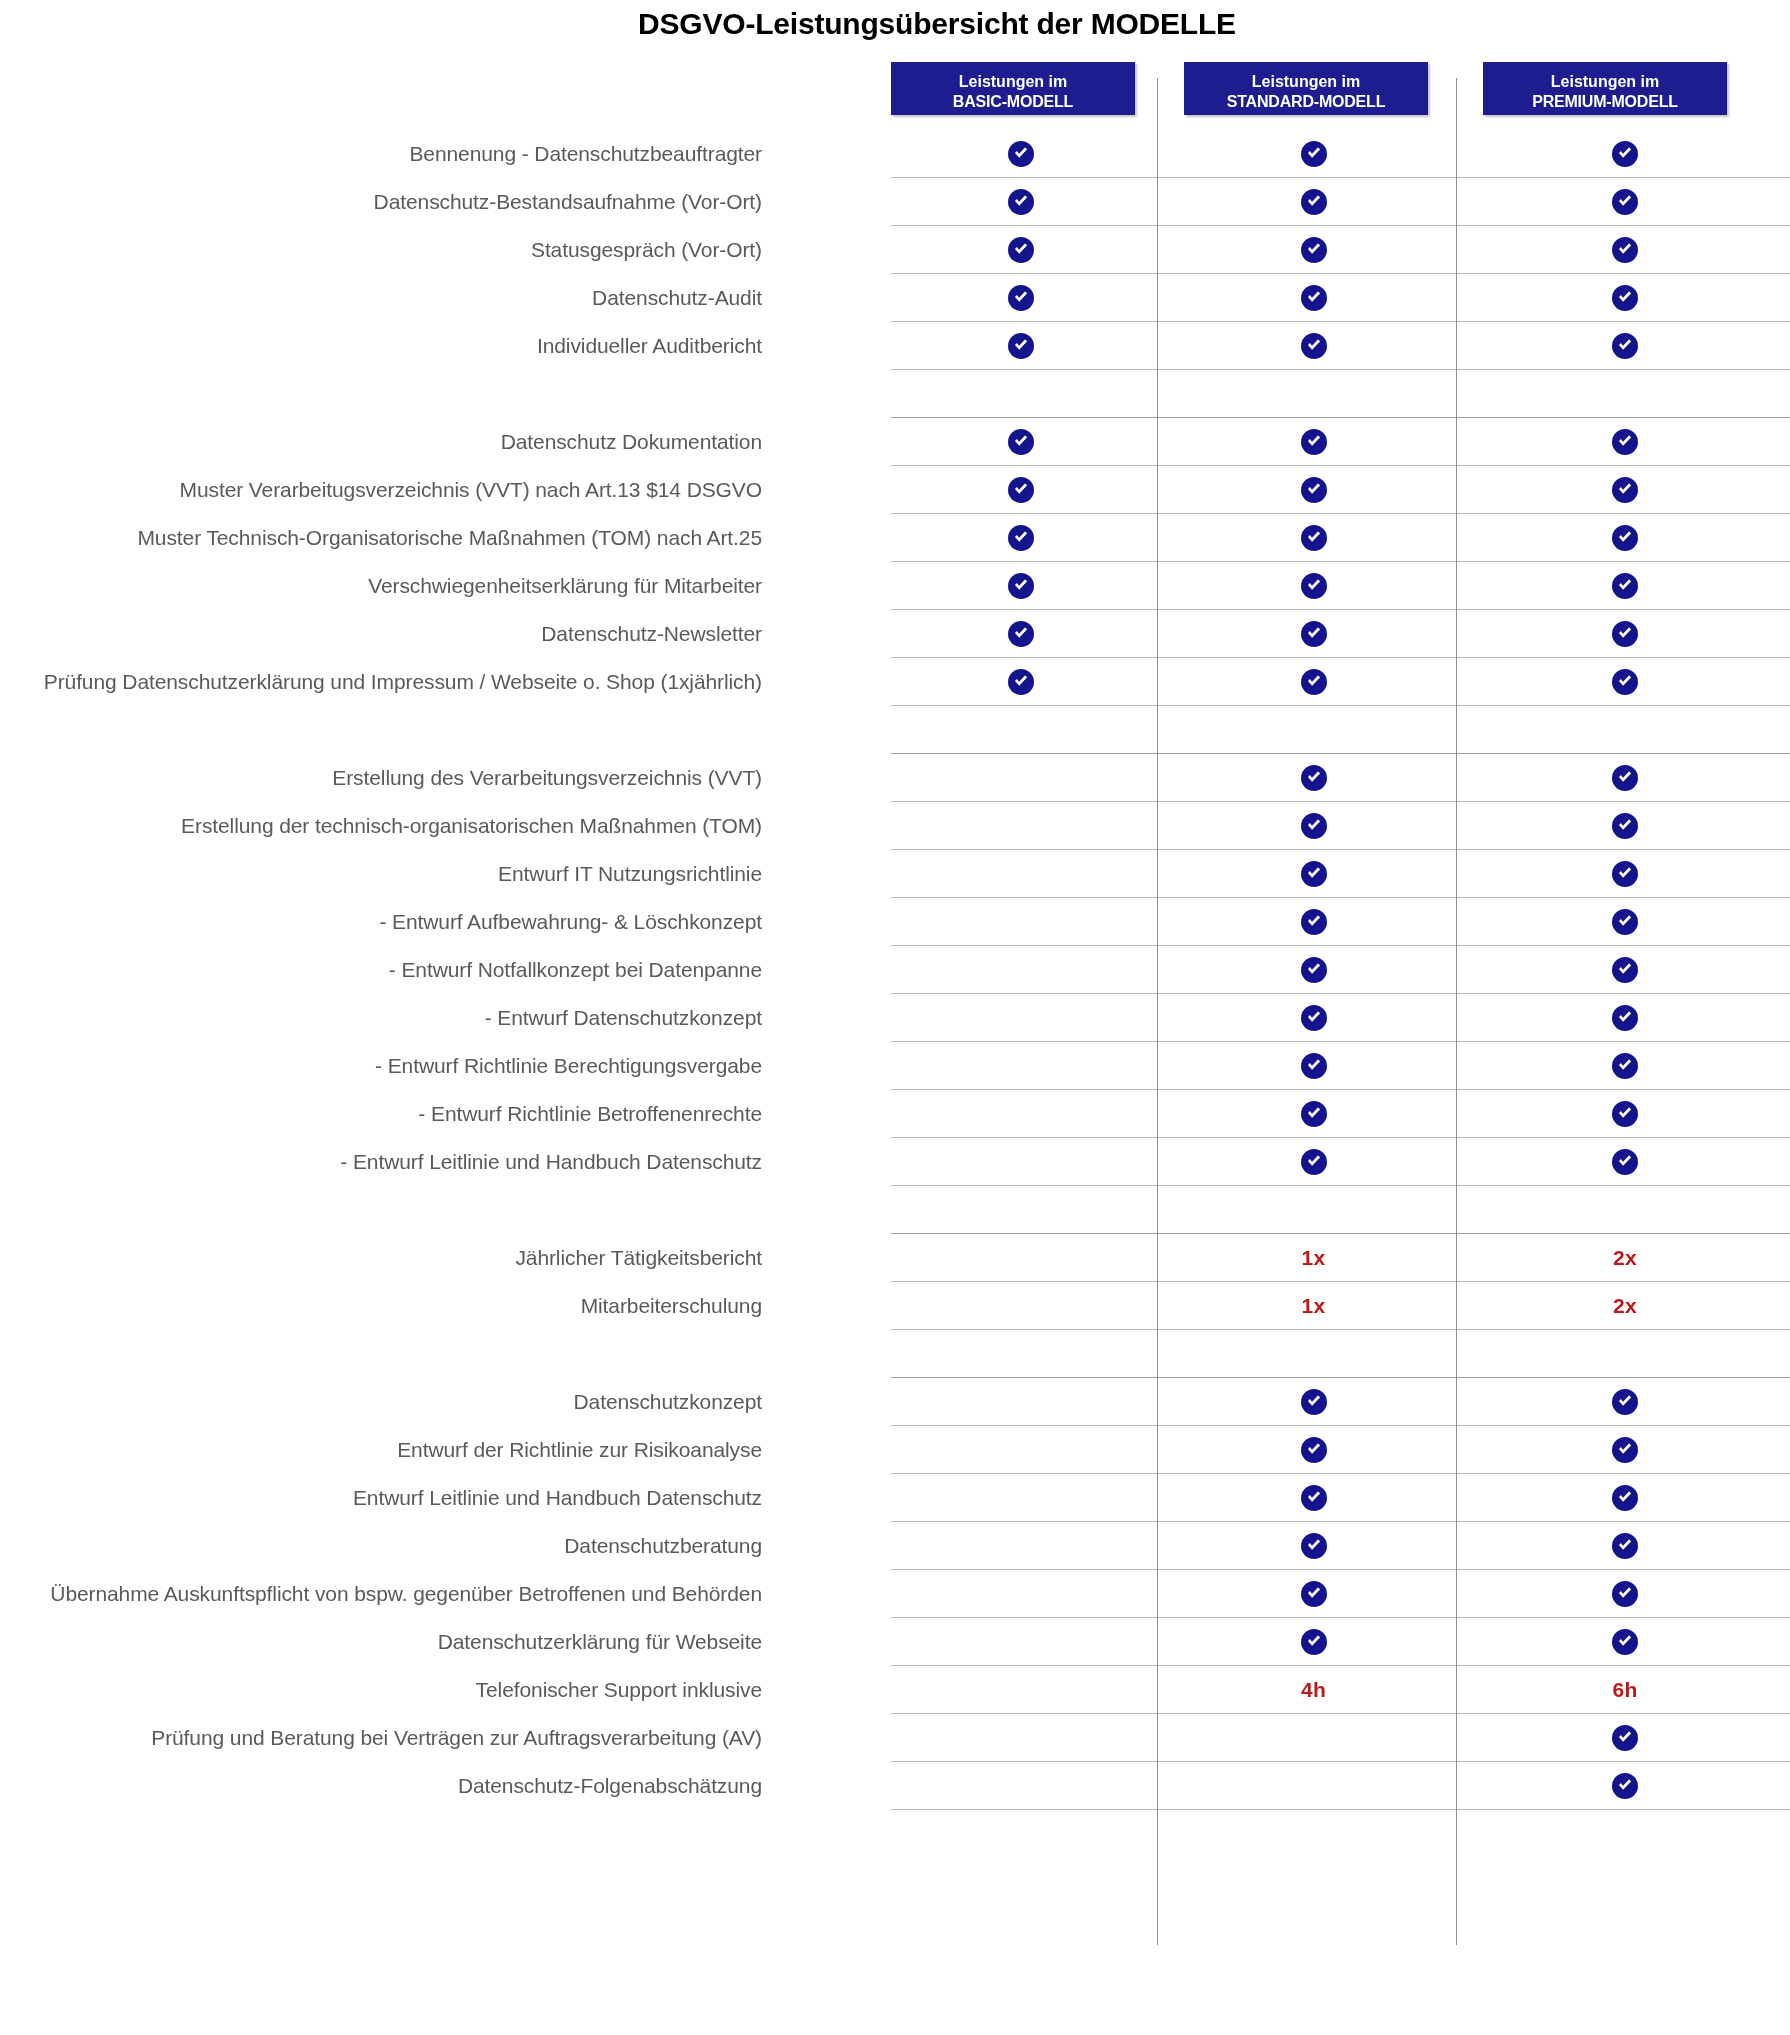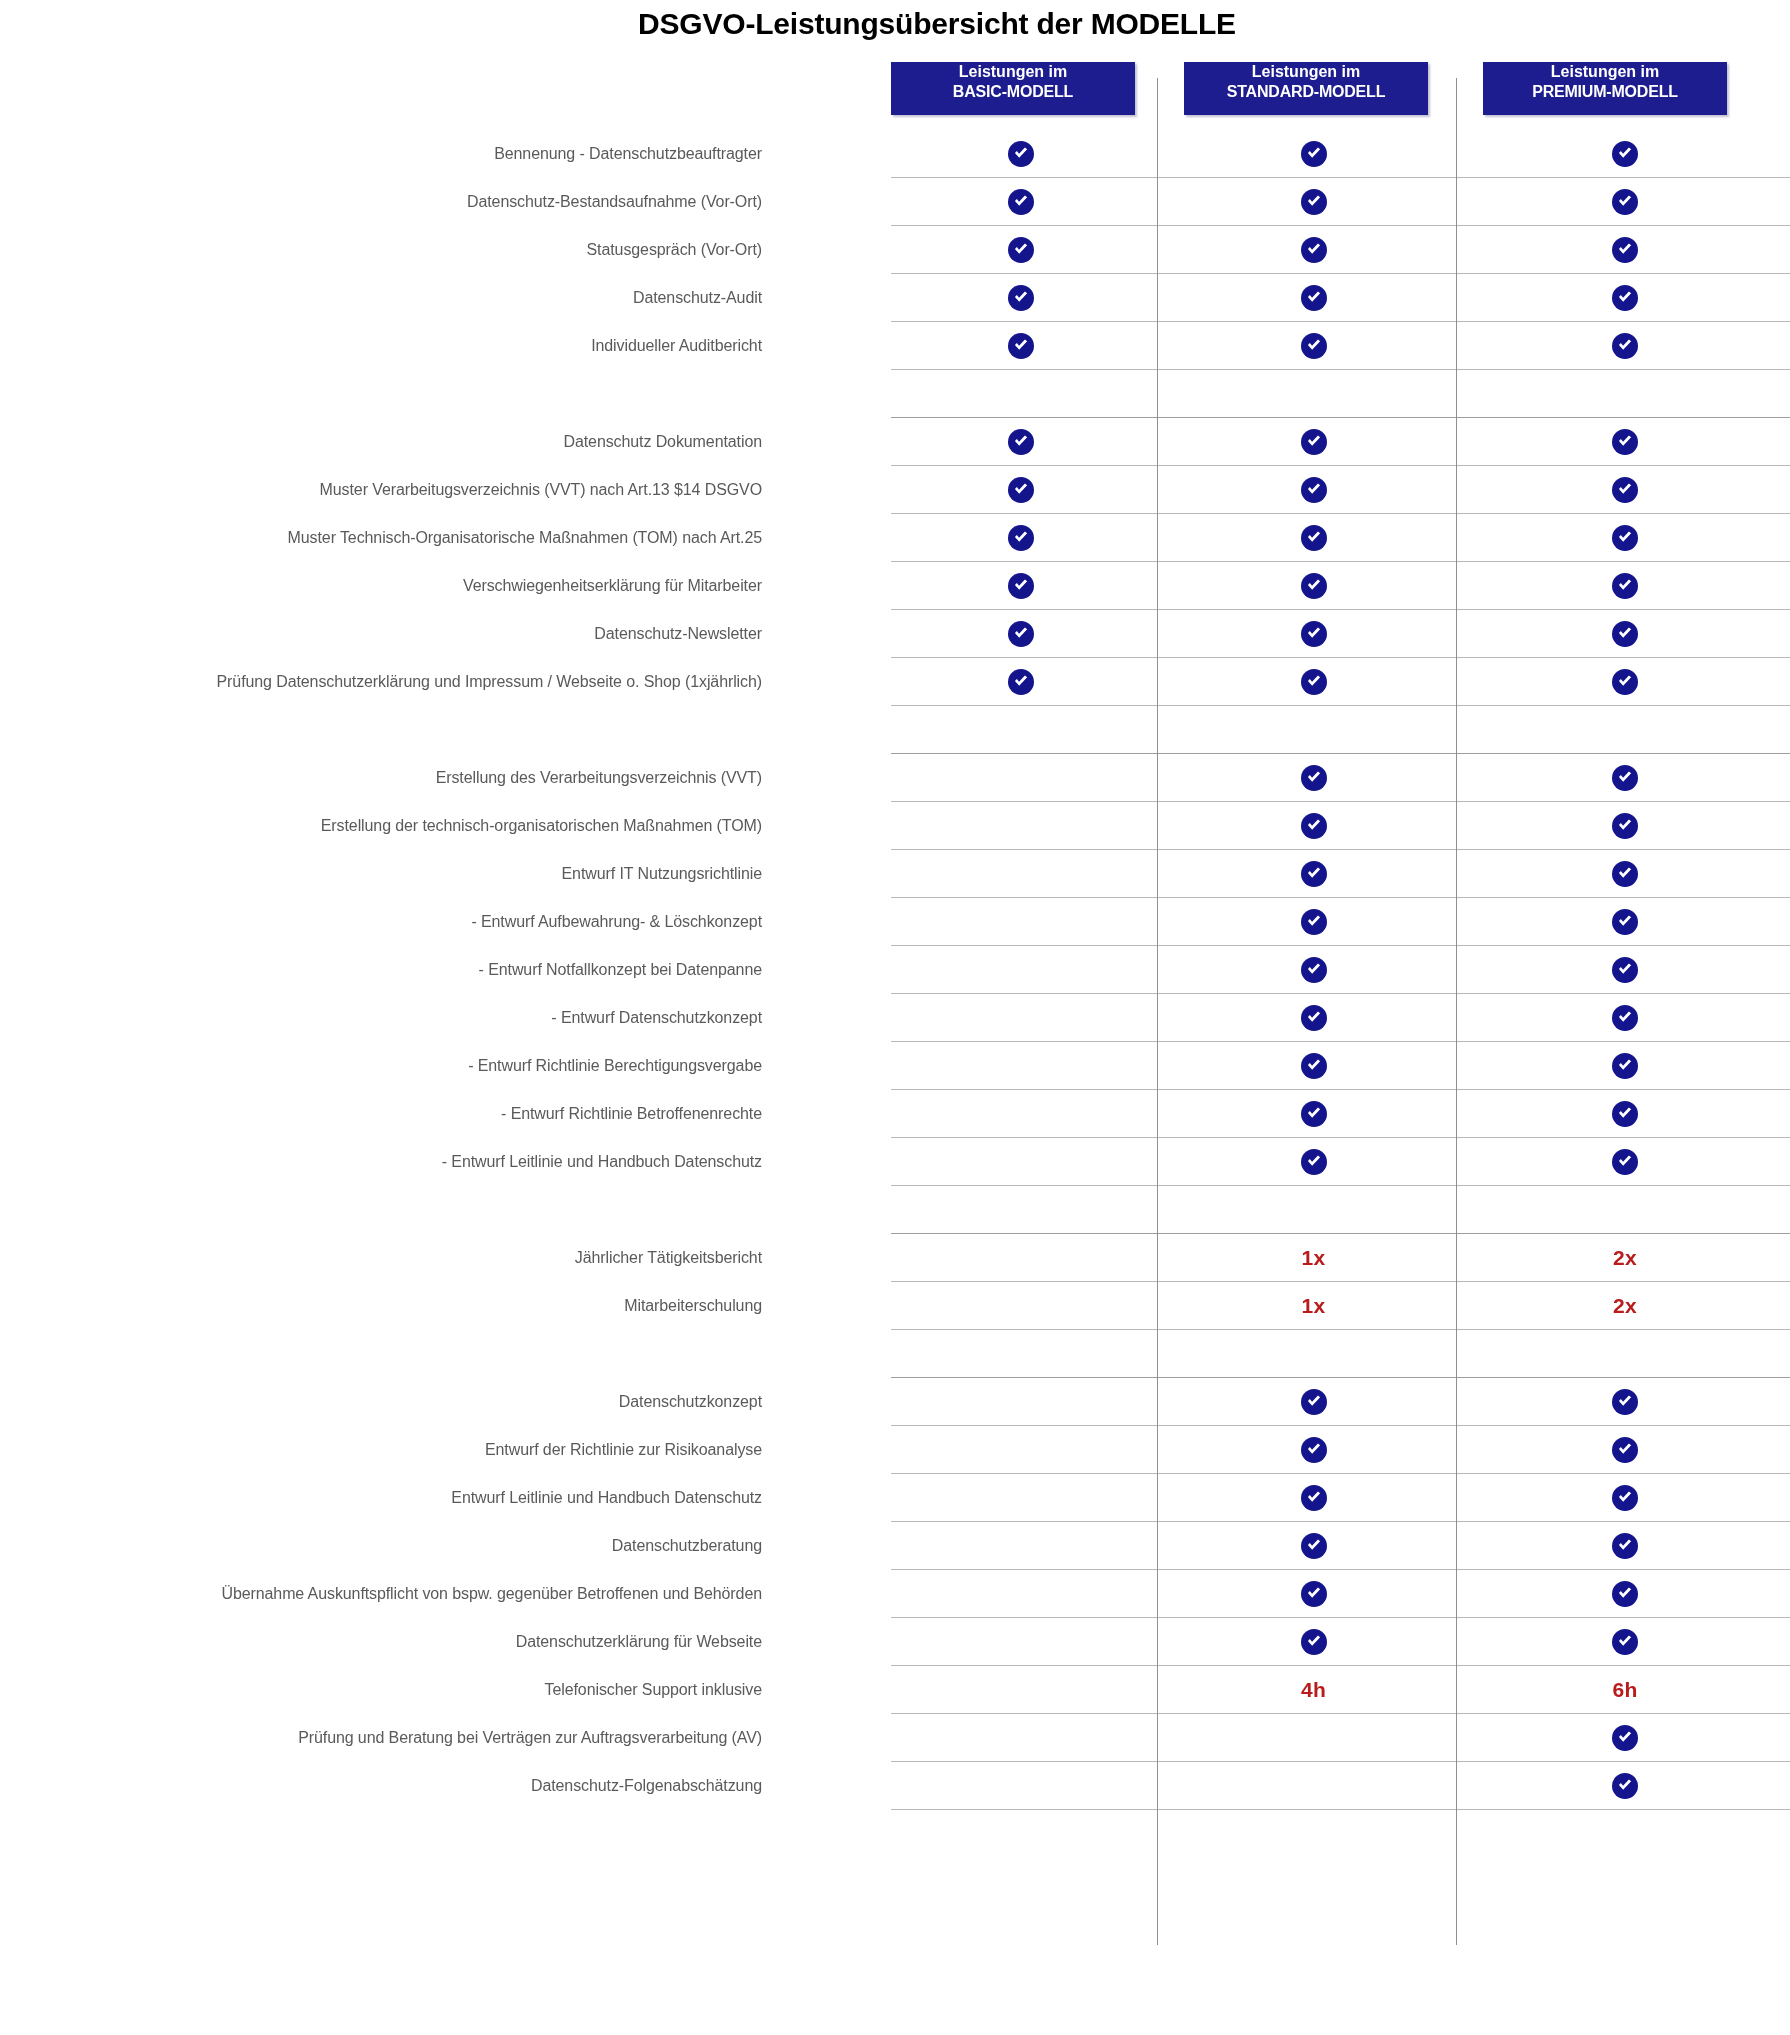--- a/index.html
+++ b/index.html
@@ -49,21 +49,21 @@
   .hdr-box {
     position: absolute;
     top: 0px;
     height: 53px;
     background: #1d1d8f;
     color: #ffffff;
     font-size: 16px;
     font-weight: bold;
     line-height: 1.22;
     text-align: center;
-    padding-top: 0;
+    padding-top: 10px;
     box-sizing: border-box;
     box-shadow: 2px 2px 2px rgba(120,120,160,0.45);
   }
   .hdr-box .l1 { display: block; font-weight: bold; }
   .hdr-box .l2 { display: block; font-weight: bold; letter-spacing: -0.2px; }
 
   .hdr-c0 { left: 891px;  width: 244px; }
   .hdr-c1 { left: 1184px; width: 244px; }
   .hdr-c2 { left: 1483px; width: 244px; }
 
@@ -82,21 +82,21 @@
     height: 1px;
     background: #b9b9b9;
   }
   .row.gap .row-line { background: #9e9e9e; }
 
   .label {
     position: absolute;
     right: 1028px;
     top: 50%;
     transform: translateY(-50%);
-    font-size: 16px;
+    font-size: 21px;
     color: #5a5a5a;
     white-space: nowrap;
     text-align: right;
     letter-spacing: -0.1px;
   }
 
   .cell {
     position: absolute;
     top: 0px;
     height: 100%;

